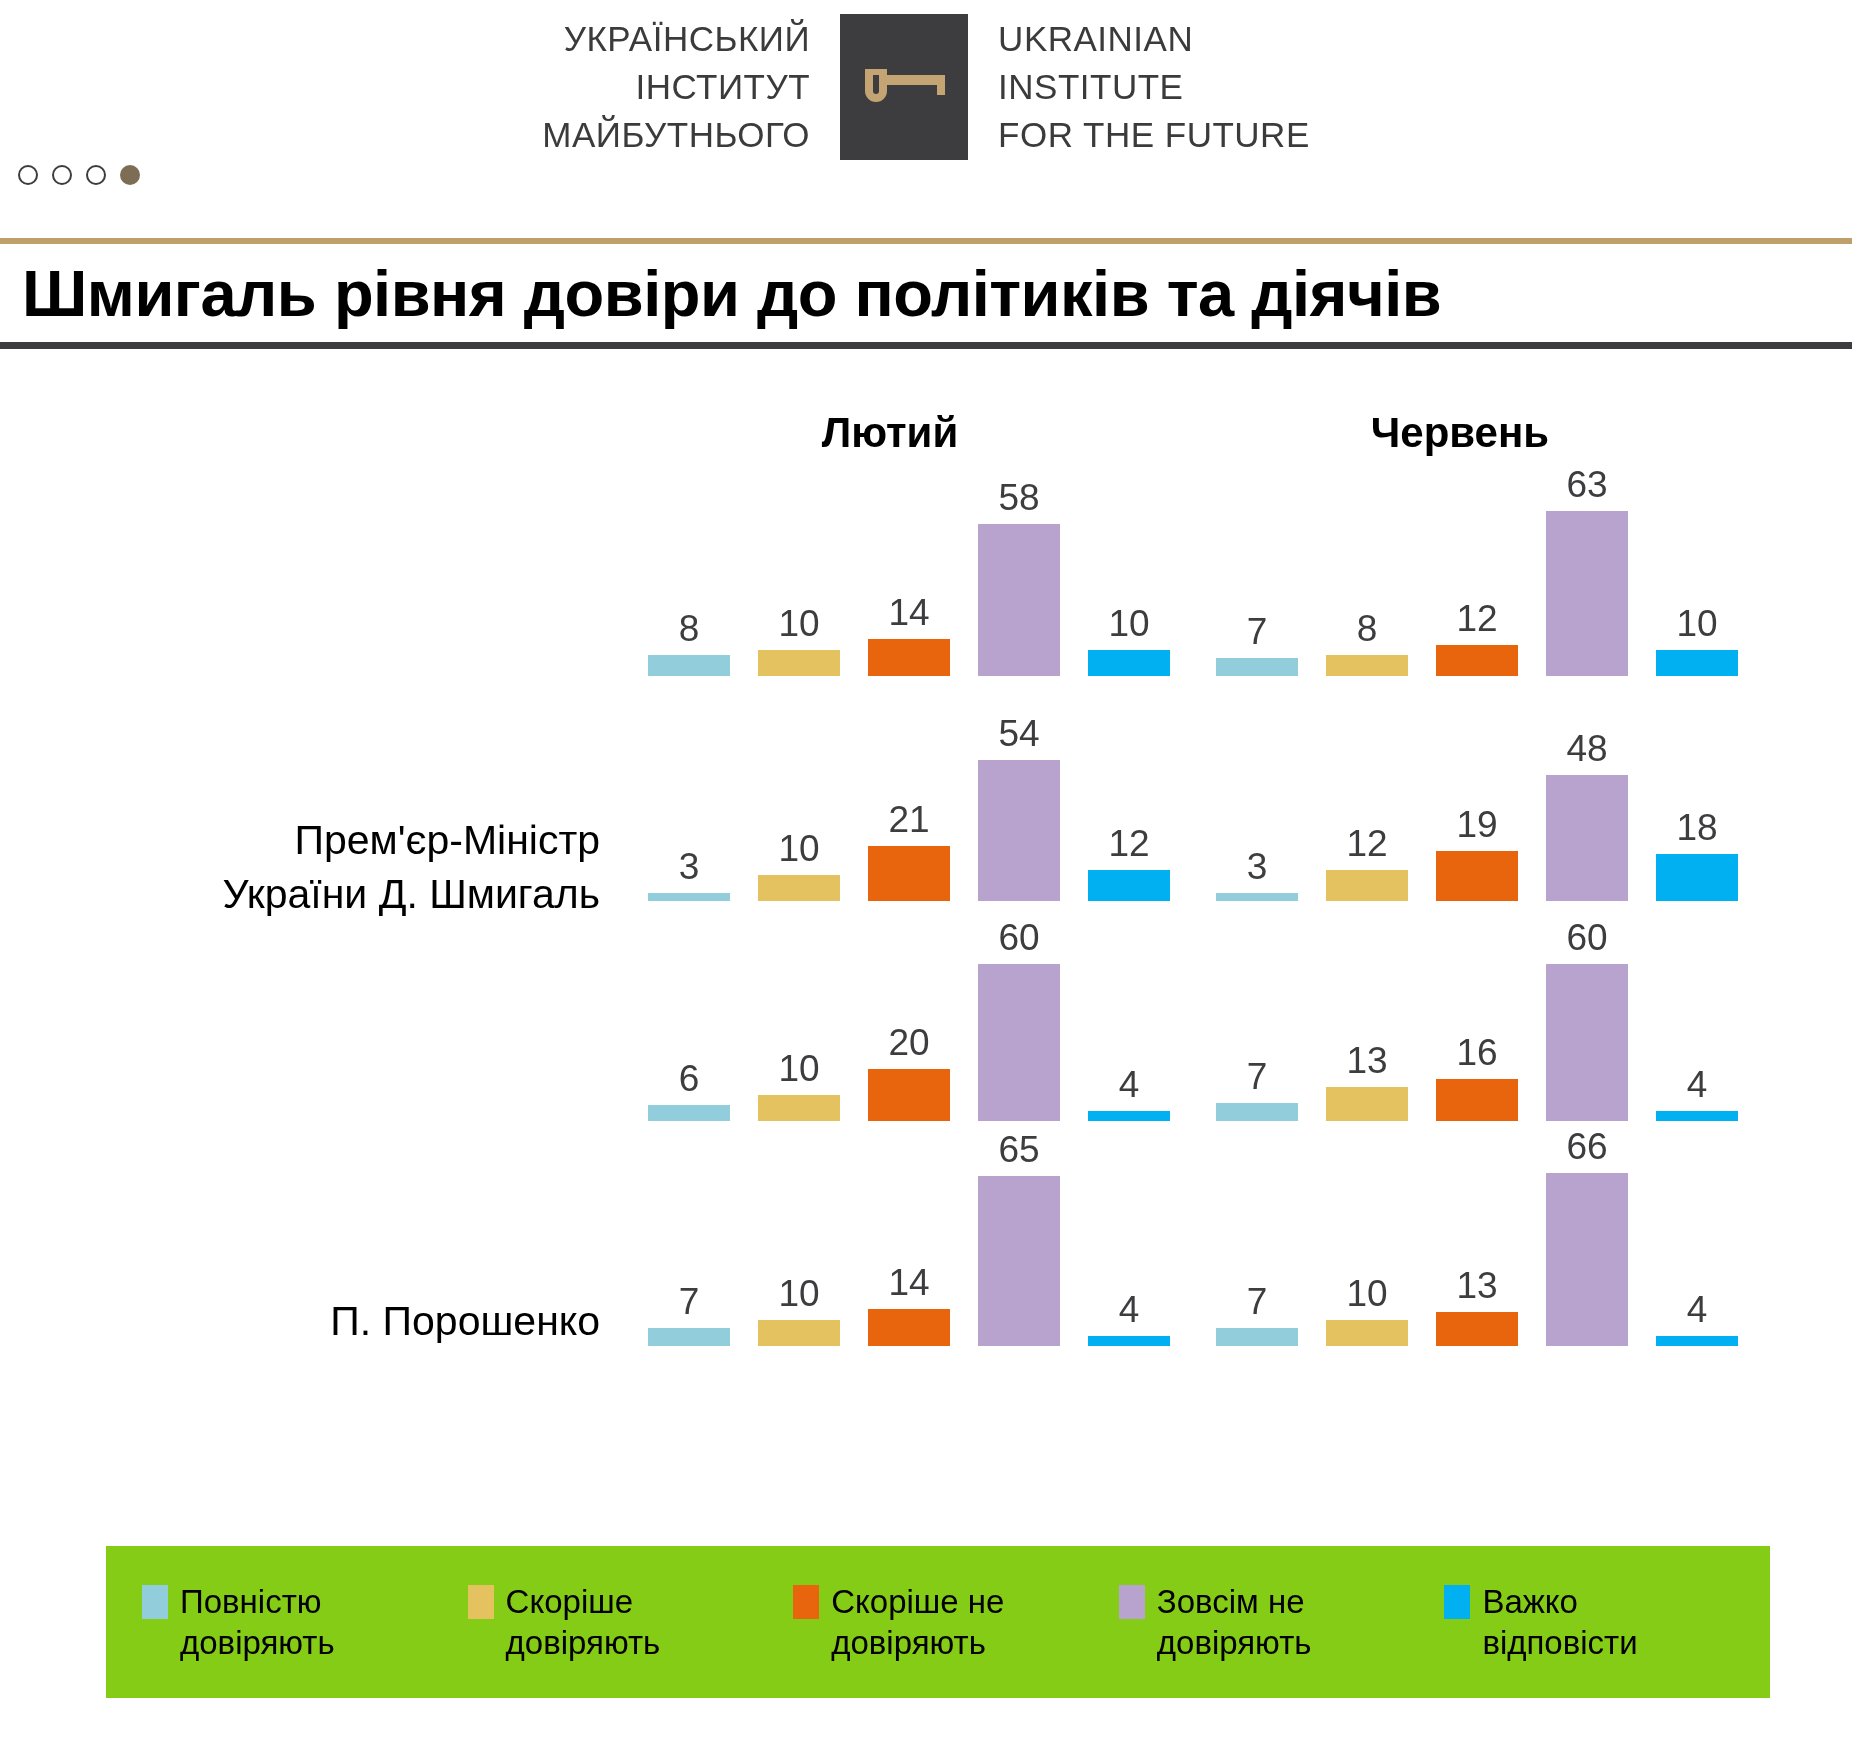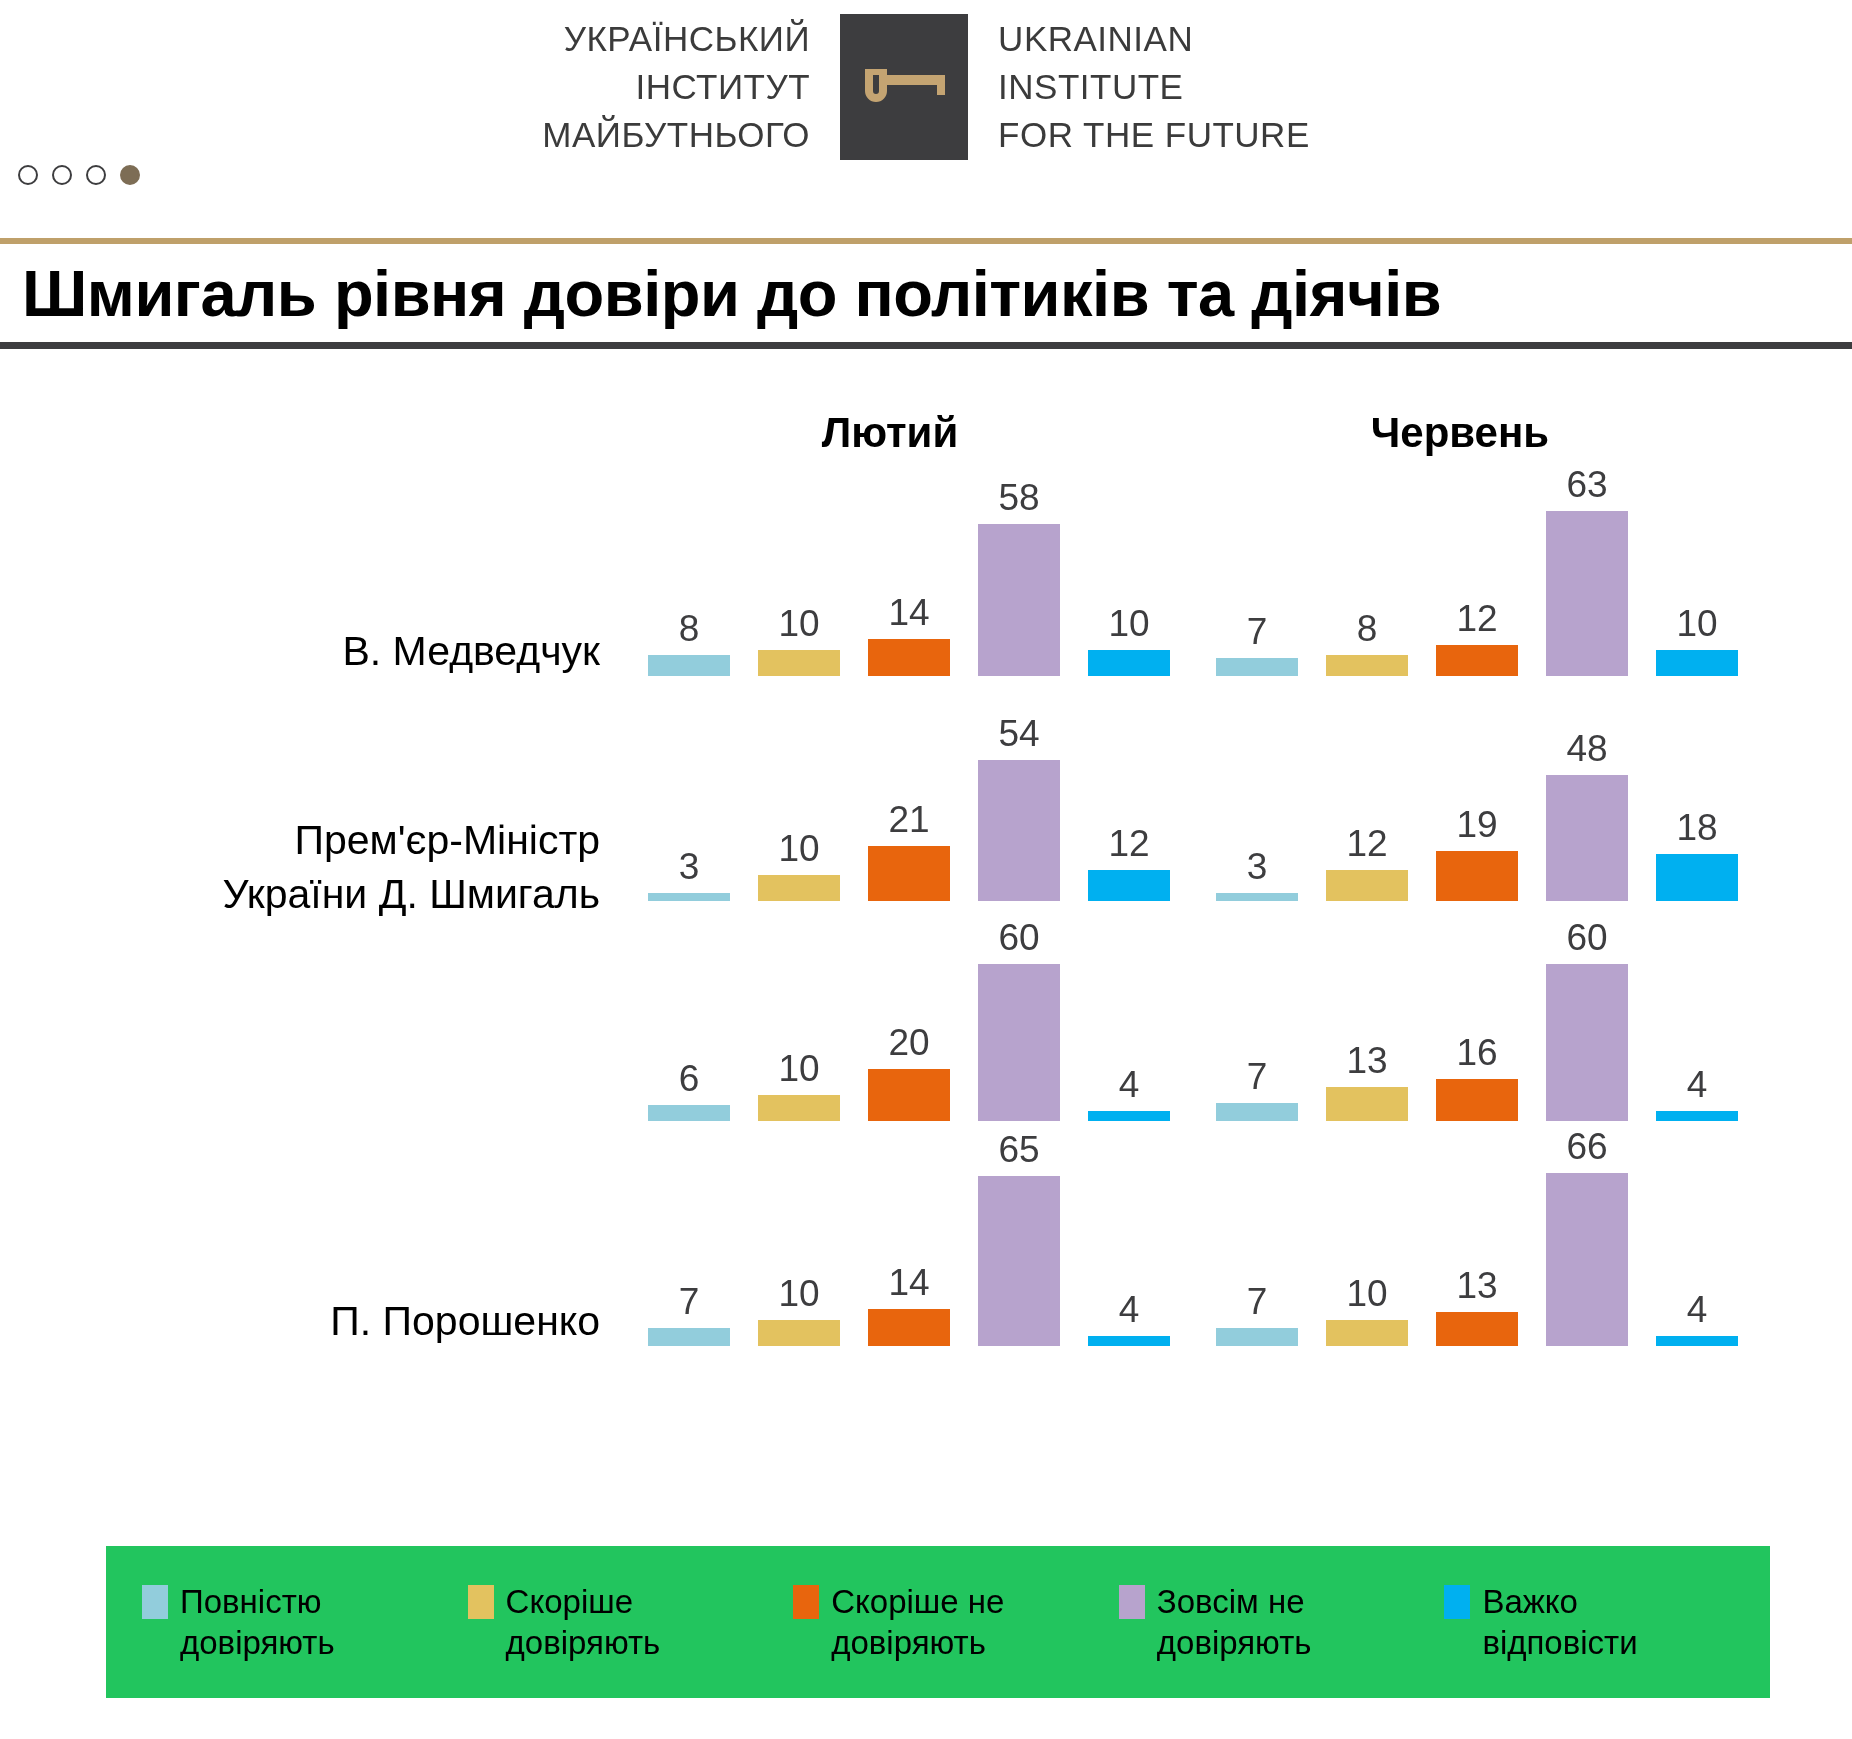--- a/index.html
+++ b/index.html
@@ -202,21 +202,21 @@
     background: #cccccc;
     display: block;
   }
 
   
   .legend {
     position: absolute;
     left: 106px; top: 1546px;
     width: 1664px;
     height: 152px;
-    background: #22c55e;
+    background: #84cc16;
     display: flex;
     align-items: center;
     padding: 0 18px;
   }
   .legend-item {
     display: flex;
     align-items: flex-start;
     flex: 1 1 0;
     padding-left: 18px;
   }
@@ -273,23 +273,20 @@
 
   <div class="chart">
 
     <div class="period-headers">
       <div class="period-title jun">Червень</div>
       <div class="period-title feb">Лютий</div>
     </div>
 
     <div class="rows" id="rows-host">
         <div class="row r1">
-          <div class="row-label">
-            <div>В. Медведчук</div>
-          </div>
           <div class="group feb">
             <div class="bar-wrap">
               <div class="bar-value" style="bottom: 27px;">8</div>
               <div class="bar" style="height: 21px; background: rgb(146, 205, 220);"></div>
             </div>
             <div class="bar-wrap">
               <div class="bar-value" style="bottom: 32px;">10</div>
               <div class="bar" style="height: 26px; background: rgb(227, 194, 95);"></div>
             </div>
             <div class="bar-wrap">

